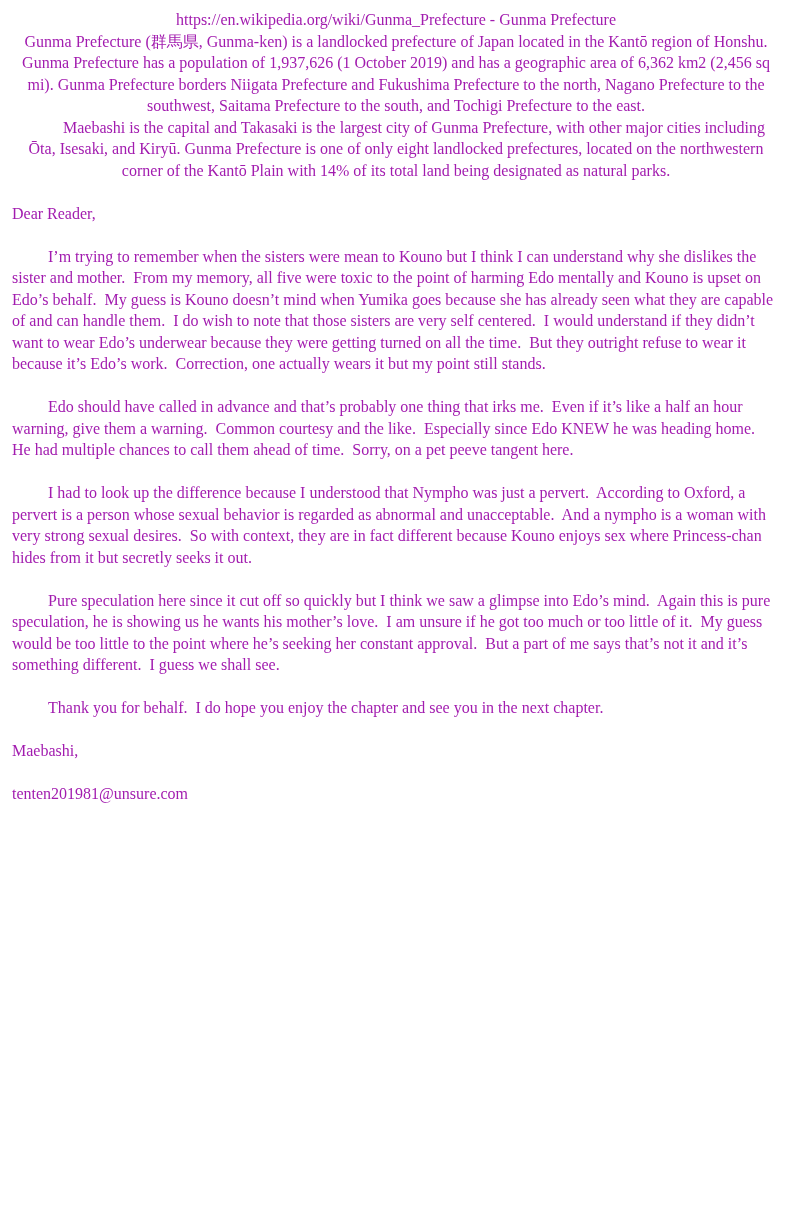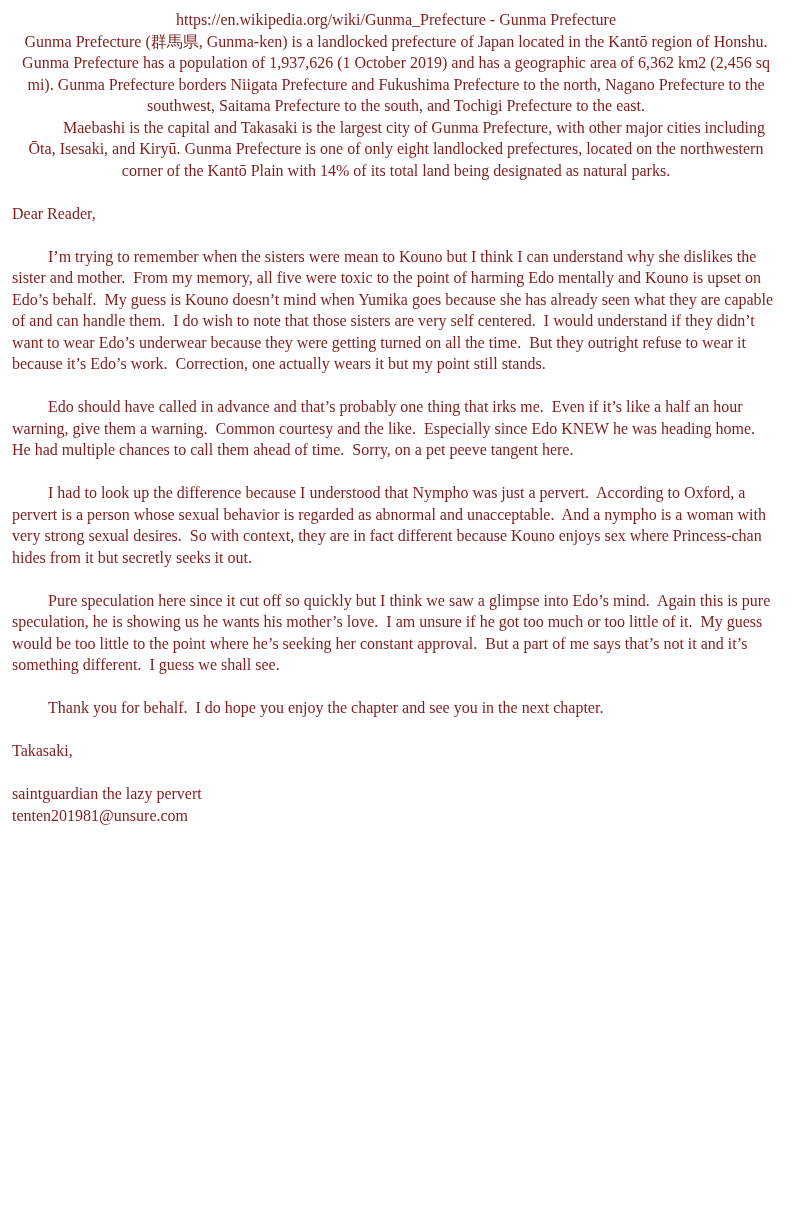--- a/index.html
+++ b/index.html
@@ -12,21 +12,21 @@
     height: 1224px;
     position: relative;
     overflow: hidden;
   }
   .page {
     box-sizing: border-box;
     width: 792px;
     min-height: 1224px;
     padding: 9px 12px 0 12px;
     background: #ffffff;
-    color: #7f1d1d;
+    color: #a21caf;
     font-family: "Liberation Serif", "DejaVu Serif", serif;
     font-size: 16px;
     line-height: 21.5px;
   }
   .para {
     margin: 0;
     white-space: pre-wrap;
   }
   .center {
     text-align: center;
@@ -54,20 +54,19 @@
   <div class="para indent gap-before">I’m trying to remember when the sisters were mean to Kouno but I think I can understand why she dislikes the sister and mother.  From my memory, all five were toxic to the point of harming Edo mentally and Kouno is upset on Edo’s behalf.  My guess is Kouno doesn’t mind when Yumika goes because she has already seen what they are capable of and can handle them.  I do wish to note that those sisters are very self centered.  I would understand if they didn’t want to wear Edo’s underwear because they were getting turned on all the time.  But they outright refuse to wear it because it’s Edo’s work.  Correction, one actually wears it but my point still stands.</div>
 
   <div class="para indent gap-before">Edo should have called in advance and that’s probably one thing that irks me.  Even if it’s like a half an hour warning, give them a warning.  Common courtesy and the like.  Especially since Edo KNEW he was heading home.  He had multiple chances to call them ahead of time.  Sorry, on a pet peeve tangent here.</div>
 
   <div class="para indent gap-before">I had to look up the difference because I understood that Nympho was just a pervert.  According to Oxford, a pervert is a person whose sexual behavior is regarded as abnormal and unacceptable.  And a nympho is a woman with very strong sexual desires.  So with context, they are in fact different because Kouno enjoys sex where Princess-chan hides from it but secretly seeks it out.</div>
 
   <div class="para indent gap-before">Pure speculation here since it cut off so quickly but I think we saw a glimpse into Edo’s mind.  Again this is pure speculation, he is showing us he wants his mother’s love.  I am unsure if he got too much or too little of it.  My guess would be too little to the point where he’s seeking her constant approval.  But a part of me says that’s not it and it’s something different.  I guess we shall see.</div>
 
   <div class="para indent gap-before">Thank you for behalf.  I do hope you enjoy the chapter and see you in the next chapter.</div>
 
-  <div class="para gap-before">Takasaki,</div>
+  <div class="para gap-before">Maebashi,</div>
 
   <div class="gap-before">
-    <div class="para">saintguardian the lazy pervert</div>
     <div class="para">tenten201981@unsure.com</div>
   </div>
 
 </div>
 
 </body></html>

